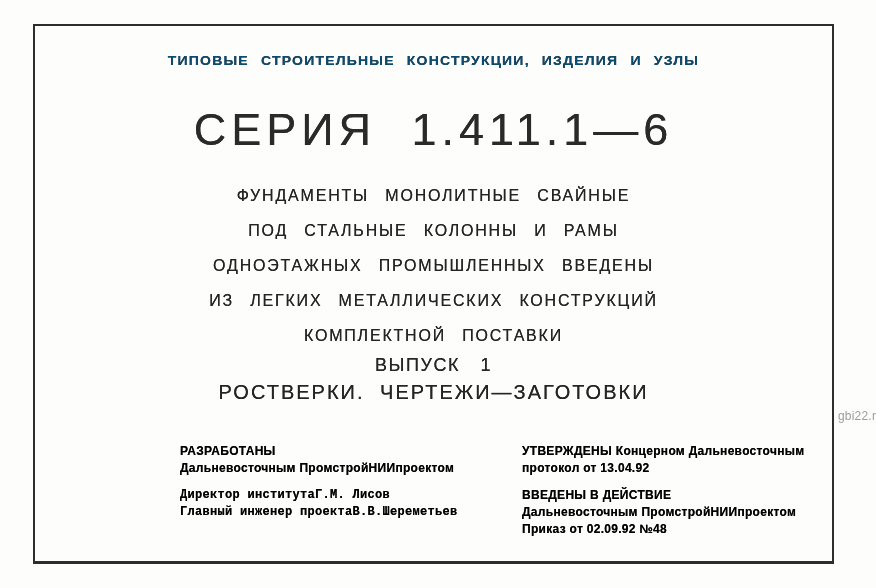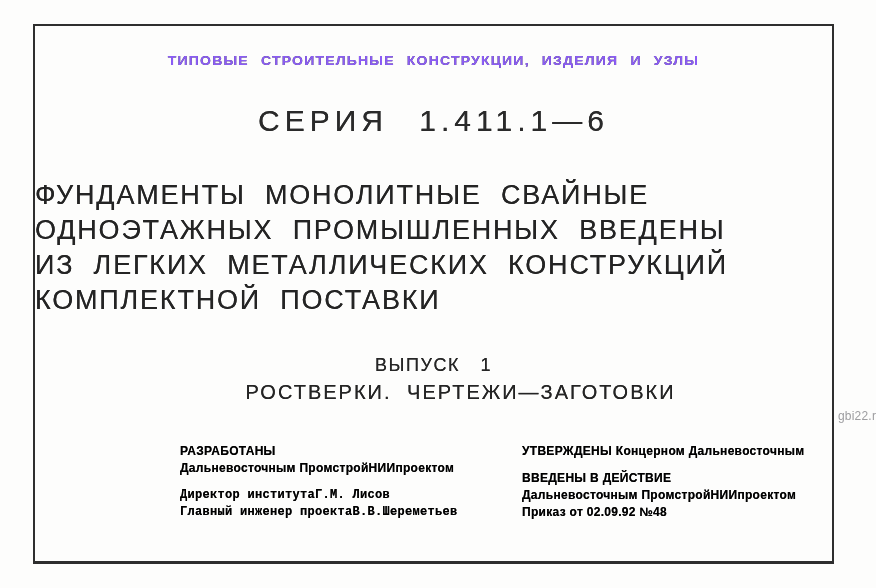--- a/index.html
+++ b/index.html
@@ -36,39 +36,39 @@
     text-align: center;
     white-space: nowrap;
     text-shadow: 0 0 0.5px #3a3a3a;
   }
   .header-line {
     top: 26px;
     font-size: 14px;
     letter-spacing: 1.2px;
     word-spacing: 7px;
     font-weight: 700;
-    color: #8b5cf6;
+    color: #0c4a6e;
     transform: scaleY(0.95);
     text-align: center;
   }
   .series-line {
     top: 78px;
-    font-size: 30px;
+    font-size: 45px;
     letter-spacing: 5px;
     word-spacing: 18px;
     font-weight: 400;
     color: #2a2a2a;
   }
   .main-title {
     position: absolute;
     top: 152px;
     left: 0;
     width: 100%;
-    text-align: left;
-    font-size: 27px;
+    text-align: center;
+    font-size: 16px;
     line-height: 35px;
     letter-spacing: 1.8px;
     word-spacing: 10px;
     font-weight: 400;
     color: #242424;
     text-shadow: 0 0 0.5px #3a3a3a;
   }
   .issue-line {
     top: 329px;
     font-size: 18px;
@@ -77,21 +77,20 @@
     font-weight: 400;
     color: #262626;
   }
   .subtitle-line {
     top: 355px;
     font-size: 20px;
     letter-spacing: 2px;
     word-spacing: 8px;
     font-weight: 400;
     color: #242424;
-    padding-left: 27px;
   }
   .bottom-block {
     position: absolute;
     font-size: 12px;
     line-height: 17px;
     font-weight: 700;
     letter-spacing: 0.3px;
     color: #000000;
     white-space: nowrap;
     text-shadow: 0 0 0.4px #444;
@@ -120,20 +119,21 @@
 <div class="scan-page">
 
   <div class="frame">
 
     <div class="txt header-line">ТИПОВЫЕ  СТРОИТЕЛЬНЫЕ  КОНСТРУКЦИИ, ИЗДЕЛИЯ  И  УЗЛЫ</div>
 
     <div class="txt series-line">СЕРИЯ  1.411.1—6</div>
 
     <div class="main-title">
       <div>ФУНДАМЕНТЫ  МОНОЛИТНЫЕ  СВАЙНЫЕ</div>
+      <div>ПОД  СТАЛЬНЫЕ  КОЛОННЫ  И  РАМЫ</div>
       <div>ОДНОЭТАЖНЫХ  ПРОМЫШЛЕННЫХ  ВВЕДЕНЫ</div>
       <div>ИЗ  ЛЕГКИХ  МЕТАЛЛИЧЕСКИХ  КОНСТРУКЦИЙ</div>
       <div>КОМПЛЕКТНОЙ  ПОСТАВКИ</div>
     </div>
 
     <div class="txt issue-line">ВЫПУСК  1</div>
 
     <div class="txt subtitle-line">РОСТВЕРКИ.  ЧЕРТЕЖИ—ЗАГОТОВКИ</div>
 
     <div class="bottom-block dev-block">
@@ -145,20 +145,21 @@
         <span>Г.М. Лисов</span>
       </div>
       <div class="sig-row">
         <span>Главный  инженер  проекта</span>
         <span>В.В.Шереметьев</span>
       </div>
     </div>
 
     <div class="bottom-block appr-block">
       <div>УТВЕРЖДЕНЫ Концерном  Дальневосточным</div>
+      <div>протокол  от  13.04.92</div>
       <div class="gap"></div>
       <div>ВВЕДЕНЫ  В  ДЕЙСТВИЕ</div>
       <div>Дальневосточным  ПромстройНИИпроектом</div>
       <div>Приказ  от 02.09.92  №48</div>
     </div>
 
   </div>
 
   <div class="watermark">gbi22.ru</div>
 

